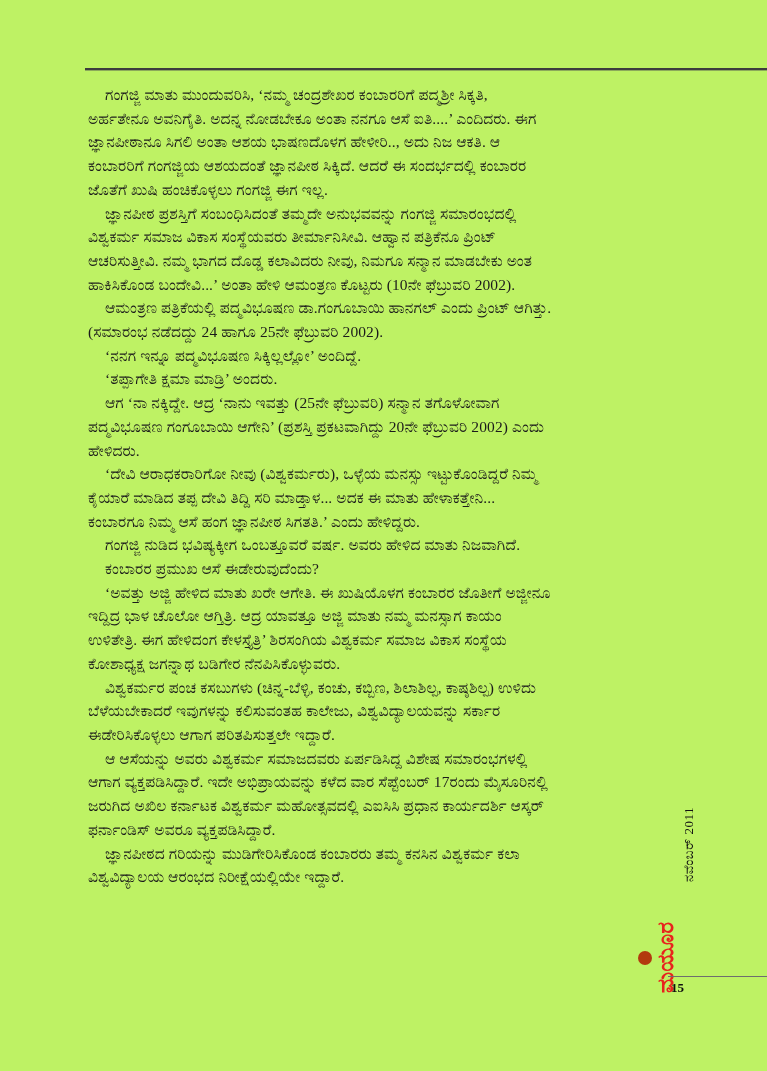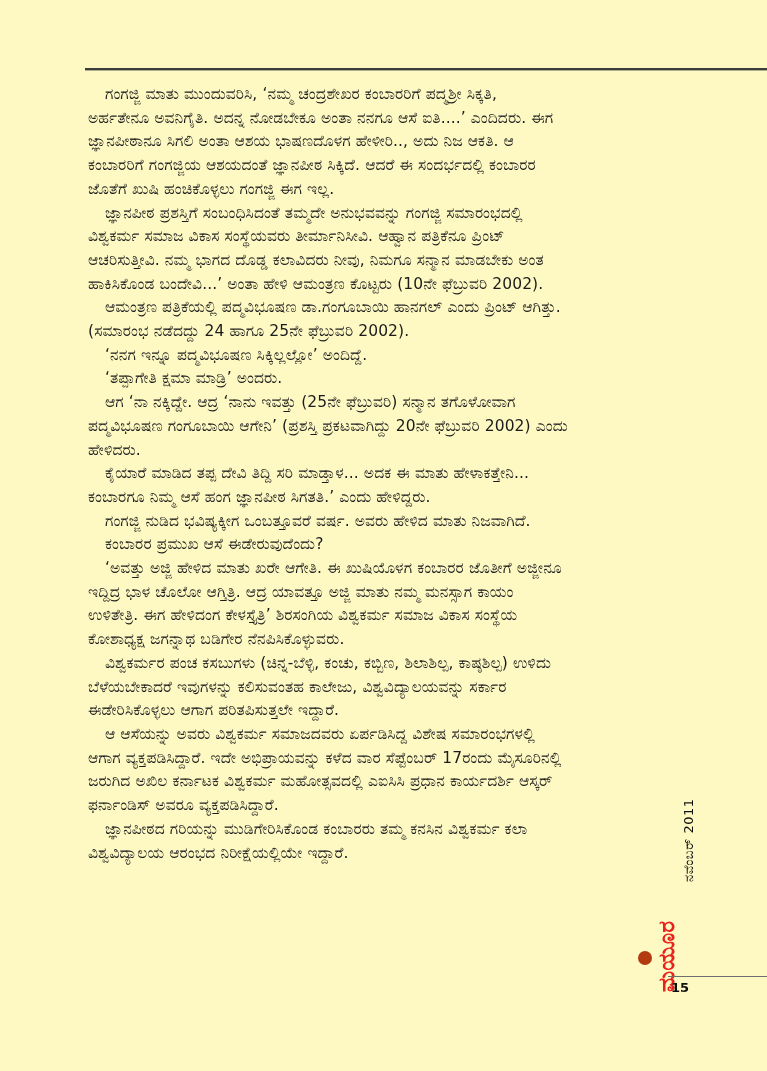--- a/index.html
+++ b/index.html
@@ -3,21 +3,21 @@
 <meta charset="utf-8">
 <style>
   html, body { margin: 0; padding: 0; }
   body {
     width: 767px; height: 1071px;
     background: #ffffff;
     font-family: "DejaVu Sans", sans-serif;
     position: relative;
     overflow: hidden;
   }
-  .page { position: absolute; inset: 0; background: #fef9c3; }
+  .page { position: absolute; inset: 0; background: #bef264; font-family: Liberation Serif, serif; }
 
   .top-rule {
     position: absolute;
     left: 85px; right: 0; top: 68px;
     height: 2px;
     background: #3d3d3d;
     box-shadow: 0 1px 0 rgba(80,80,80,0.45);
   }
 
   .article-body {
@@ -105,20 +105,21 @@
       </div>
       <div class="para">
         <div class="line">‘ತಪ್ಪಾಗೇತಿ ಕ್ಷಮಾ ಮಾಡ್ರಿ’ ಅಂದರು.</div>
       </div>
       <div class="para">
         <div class="line">ಆಗ ‘ನಾ ನಕ್ಕಿದ್ದೇ. ಆದ್ರ ‘ನಾನು ಇವತ್ತು (25ನೇ ಫೆಬ್ರುವರಿ) ಸನ್ಮಾನ ತಗೊಳೋವಾಗ</div>
         <div class="line">ಪದ್ಮವಿಭೂಷಣ ಗಂಗೂಬಾಯಿ ಆಗೇನಿ’ (ಪ್ರಶಸ್ತಿ ಪ್ರಕಟವಾಗಿದ್ದು 20ನೇ ಫೆಬ್ರುವರಿ 2002) ಎಂದು</div>
         <div class="line">ಹೇಳಿದರು.</div>
       </div>
       <div class="para">
+        <div class="line">‘ದೇವಿ ಆರಾಧಕರಾರಿಗೋ ನೀವು (ವಿಶ್ವಕರ್ಮರು), ಒಳ್ಳೆಯ ಮನಸ್ಸು ಇಟ್ಟುಕೊಂಡಿದ್ದರೆ ನಿಮ್ಮ</div>
         <div class="line">ಕೈಯಾರೆ ಮಾಡಿದ ತಪ್ಪ ದೇವಿ ತಿದ್ದಿ ಸರಿ ಮಾಡ್ತಾಳ... ಅದಕ ಈ ಮಾತು ಹೇಳಾಕತ್ತೇನಿ...</div>
         <div class="line">ಕಂಬಾರಗೂ ನಿಮ್ಮ ಆಸೆ ಹಂಗ ಜ್ಞಾನಪೀಠ ಸಿಗತತಿ.’ ಎಂದು ಹೇಳಿದ್ದರು.</div>
       </div>
       <div class="para">
         <div class="line">ಗಂಗಜ್ಜಿ ನುಡಿದ ಭವಿಷ್ಯಕ್ಕೀಗ ಒಂಬತ್ತೂವರೆ ವರ್ಷ. ಅವರು ಹೇಳಿದ ಮಾತು ನಿಜವಾಗಿದೆ.</div>
       </div>
       <div class="para">
         <div class="line">ಕಂಬಾರರ ಪ್ರಮುಖ ಆಸೆ ಈಡೇರುವುದೆಂದು?</div>
       </div>
       <div class="para">

